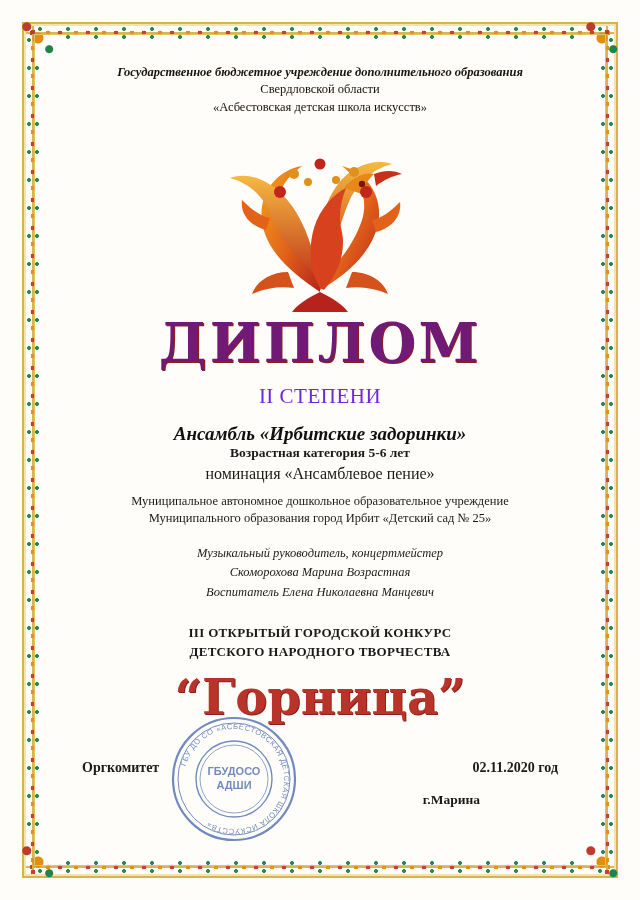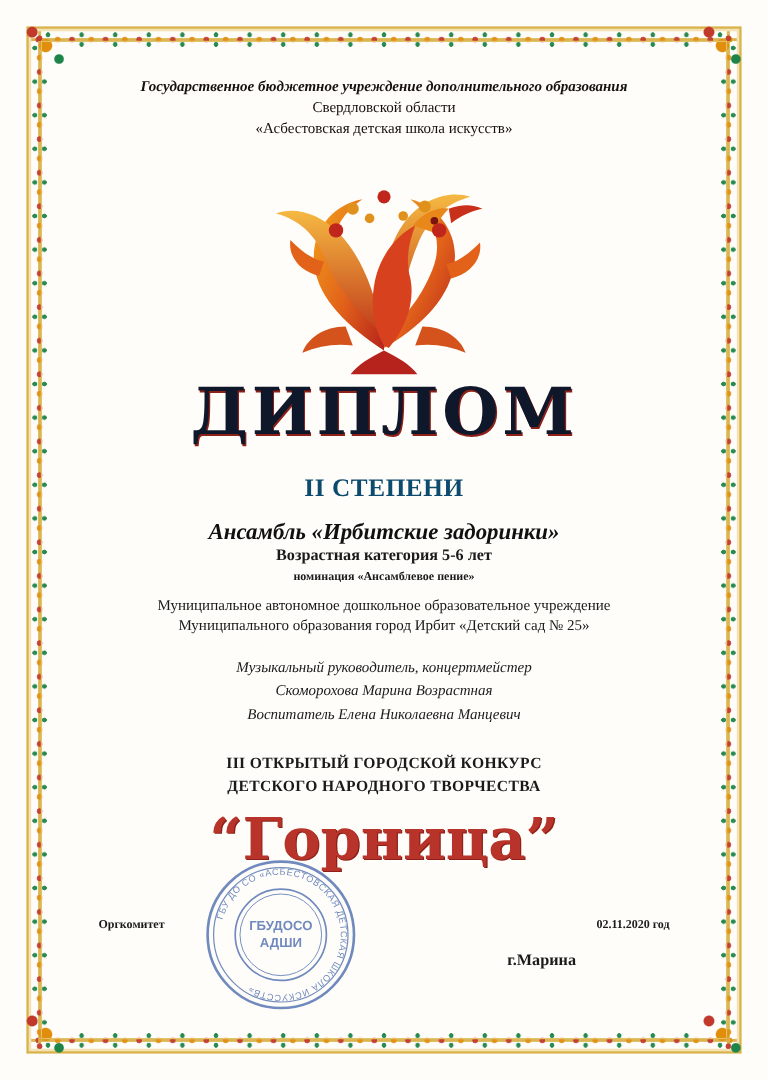--- a/index.html
+++ b/index.html
@@ -113,51 +113,51 @@
     width: 300px;
     height: 190px;
   }
 
   .diploma-word {
     margin-top: 4px;
     font-family: "DejaVu Serif", serif;
     font-size: 54px;
     font-weight: bold;
     letter-spacing: 3px;
-    color: #0f172a;
+    color: #701a75;
     text-shadow: 1px 1px 0 #8d2018;
     line-height: 1;
   }
   .degree {
-    margin-top: 24px;
+    margin-top: 14px;
     font-size: 21px;
-    font-weight: bold;
+    font-weight: normal;
     letter-spacing: .5px;
-    color: #0c4a6e;
+    color: #6d28d9;
   }
   .awarded {
     margin-top: 22px;
     font-size: 12.5px;
     color: #1a1a1a;
   }
   .recipient {
     margin-top: 14px;
     font-size: 19px;
     font-weight: bold;
     font-style: italic;
     color: #101010;
   }
   .cat {
     font-size: 13.5px;
     font-weight: bold;
   }
   .nomination {
     margin-top: 4px;
-    font-size: 10px;
-    font-weight: bold;
+    font-size: 16px;
+    font-weight: normal;
   }
   .inst {
     margin-top: 10px;
     font-size: 12.5px;
     line-height: 1.4;
   }
   .staff {
     margin-top: 16px;
     font-size: 12.5px;
     font-style: italic;
@@ -183,21 +183,21 @@
   .footer {
     position: absolute;
     left: 30px;
     right: 30px;
     bottom: 40px;
   }
   .footer-row {
     display: flex;
     justify-content: space-between;
     align-items: baseline;
-    font-size: 10px;
+    font-size: 14px;
     font-weight: bold;
   }
   .city {
     margin-top: 16px;
     text-align: right;
     padding-right: 78px;
     font-size: 13.5px;
     font-weight: bold;
   }
 

